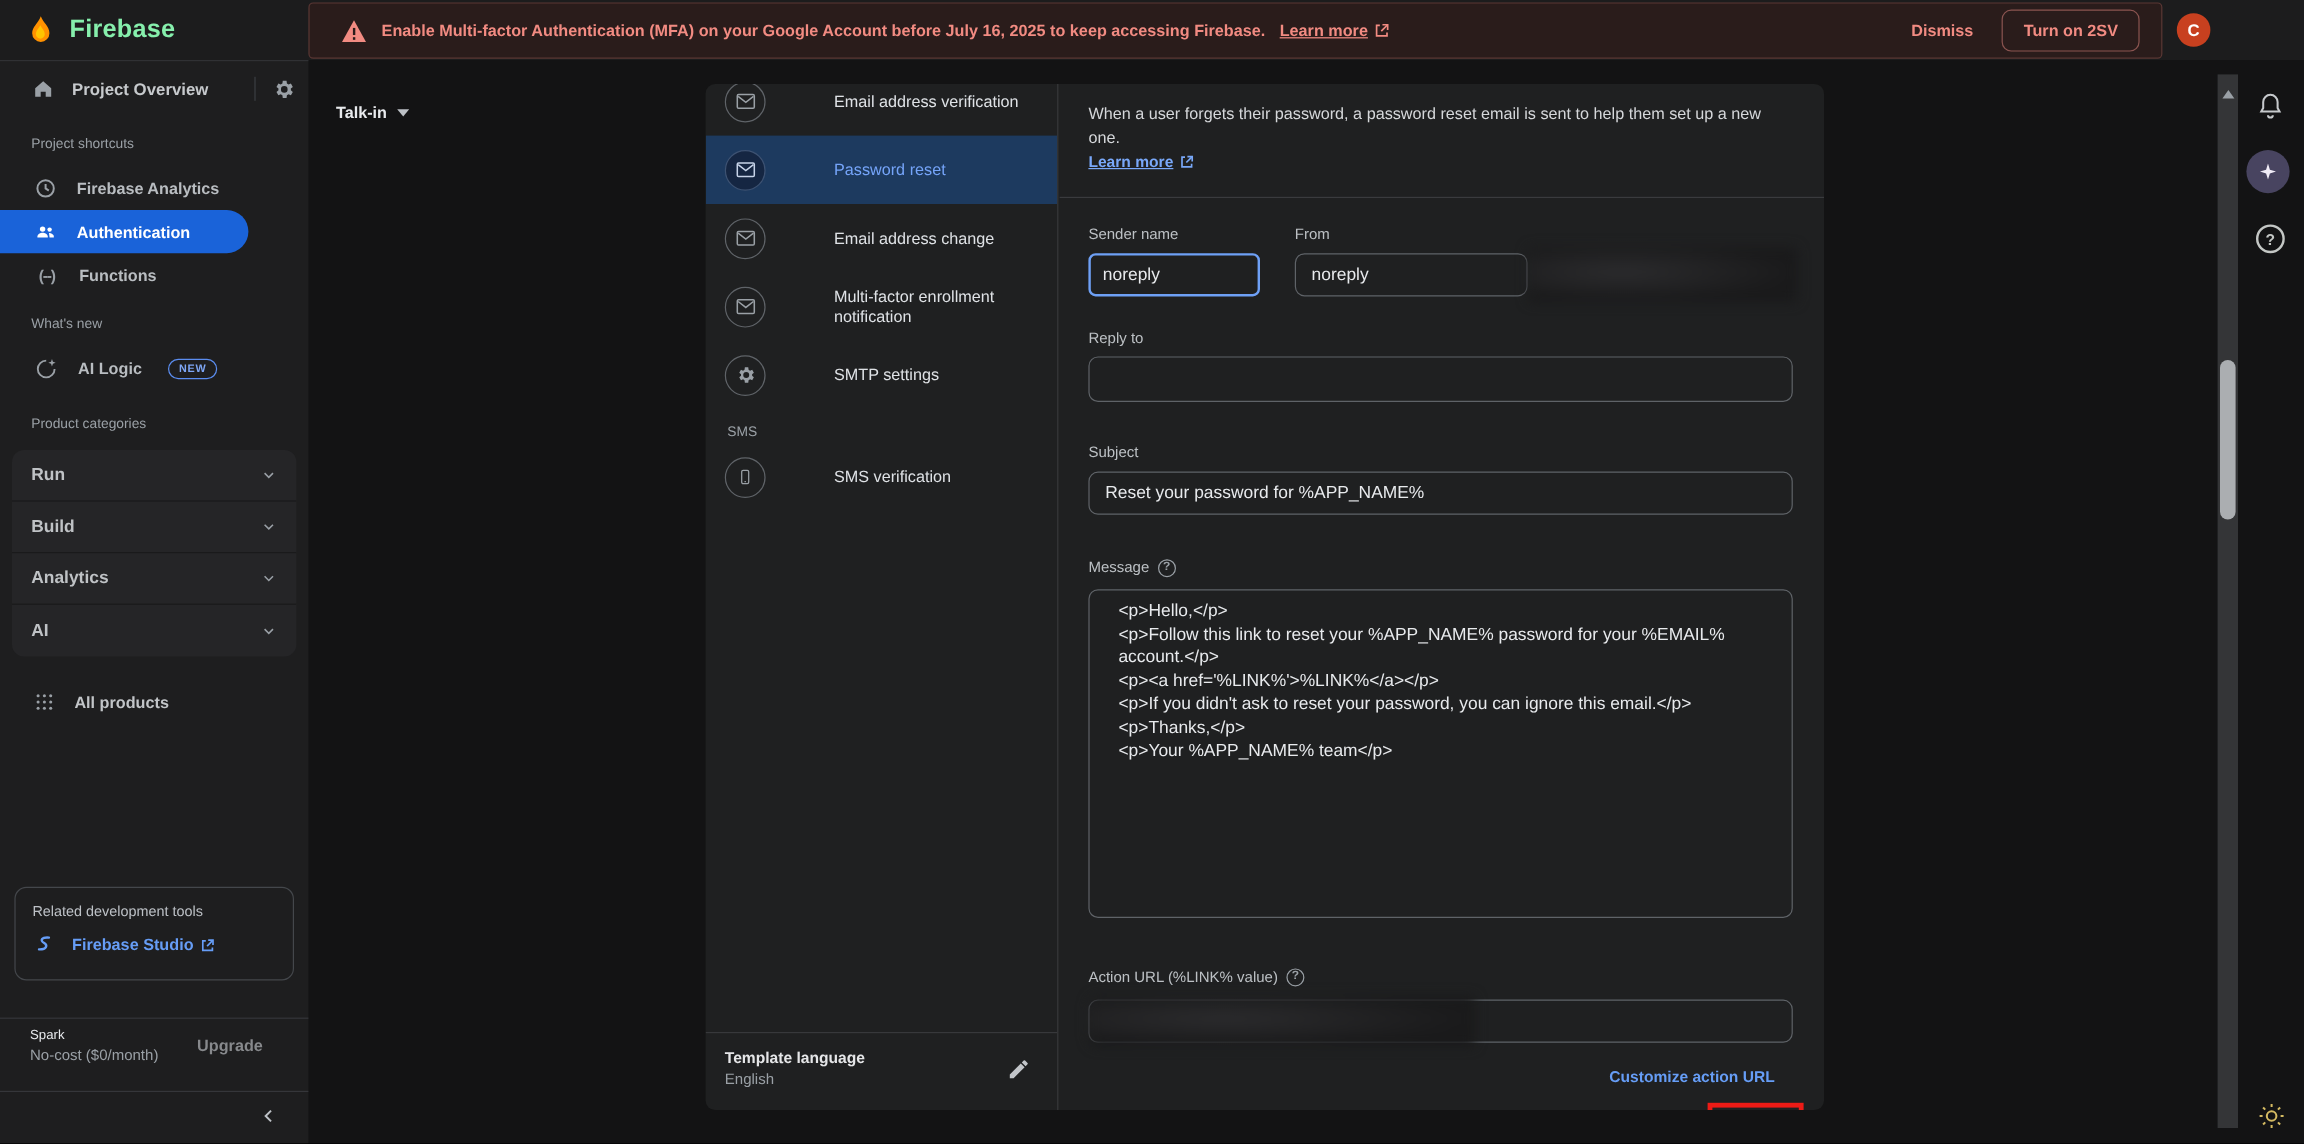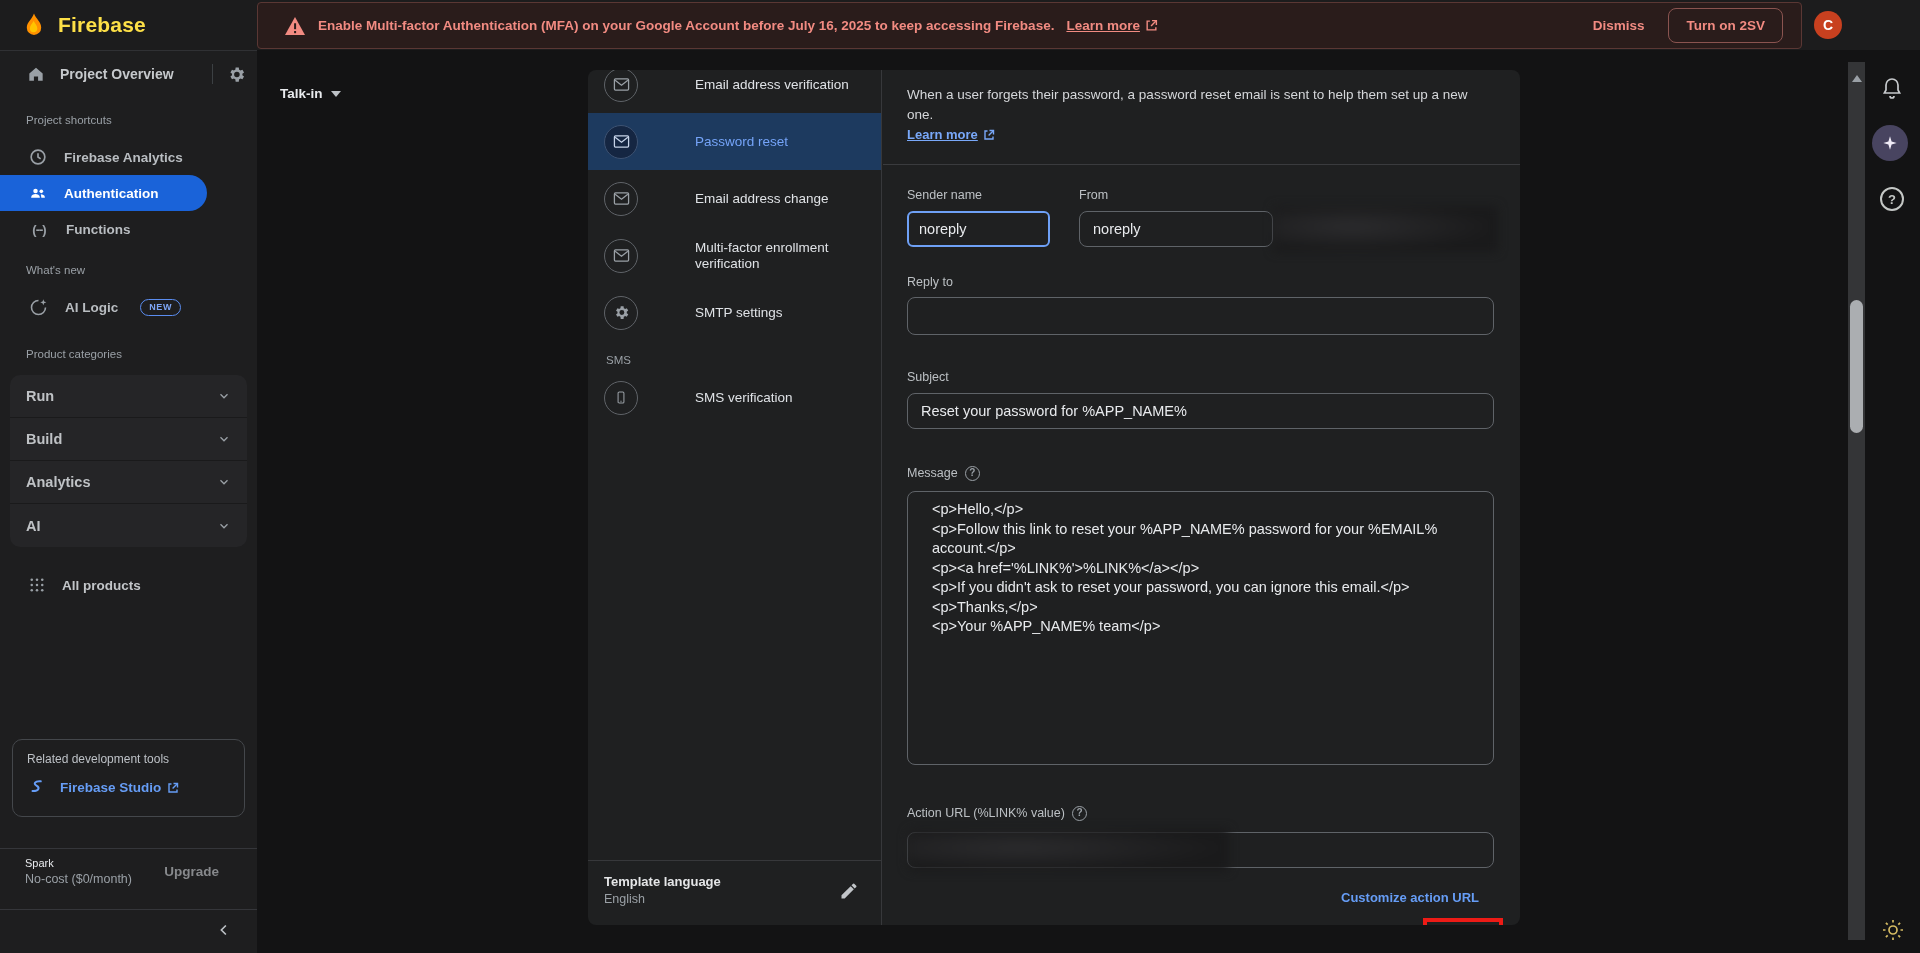--- a/index.html
+++ b/index.html
@@ -6,21 +6,21 @@
   html,body { background:#000; }
   .screen {
     position:relative; width:1920px; height:953px; overflow:hidden;
     background:#131314; font-family:"Liberation Sans", sans-serif; color:#e3e4e6;
   }
   svg { display:block; }
 
   
   .topbar { position:absolute; left:0; top:0; width:1920px; height:50px; background:#1c1c1d; }
   .brand { position:absolute; left:0; top:0; width:257px; height:50px; display:flex; align-items:center; gap:12px; padding-left:22px; cursor:pointer; }
-  .brand-name { font-size:21px; font-weight:600; color:#fde047; letter-spacing:.2px;text-align:center; }
+  .brand-name { font-size:21px; font-weight:600; color:#86efac; letter-spacing:.2px;text-align:center; }
   .banner {
     position:absolute; left:257px; top:2px; width:1545px; height:47px;
     background:#2a1c1b; border:1px solid #5a3734; border-radius:4px;
     display:flex; align-items:center; padding:0 18px 0 26px; gap:12px;
   }
   .banner-text { color:#f28b82; font-size:13.5px; font-weight:600; }
   .banner-link { color:#f28b82; font-size:13.5px; font-weight:600; text-decoration:underline; display:flex; align-items:center; gap:5px; cursor:pointer; }
   .banner-actions { margin-left:auto; display:flex; align-items:center; gap:24px; }
   .btn-dismiss { background:none; border:none; color:#f28b82; font-family:inherit; font-size:13.5px; font-weight:700; cursor:pointer; }
   .btn-2sv { background:none; border:1px solid #8a5450; border-radius:8px; color:#f28b82; font-family:inherit; font-size:13.5px; font-weight:700; padding:9px 17px; cursor:pointer; }
@@ -361,21 +361,21 @@
             <span class="lbl">Email address change</span>
           </div>
 
           <div class="tpl-row">
             <span class="cir">
               <svg width="17" height="15" viewBox="0 0 24 20" fill="none" stroke="#9aa0a6" stroke-width="1.8">
                   <rect x="2" y="2" width="20" height="16" rx="1.5"></rect>
                   <path d="M3 4l9 7 9-7"></path>
                 </svg>
             </span>
-            <span class="lbl">Multi-factor enrollment verification</span>
+            <span class="lbl">Multi-factor enrollment notification</span>
           </div>
 
           <div class="tpl-row">
             <span class="cir">
               <svg width="17" height="17" viewBox="0 0 24 24">
                   <path d="M19.4 13c.04-.33.06-.66.06-1s-.02-.67-.06-1l2.1-1.65-2-3.46-2.49 1a7.3 7.3 0 0 0-1.73-1L14.9 3h-4l-.38 2.9c-.63.25-1.2.59-1.73 1l-2.49-1-2 3.46L6.4 11c-.04.33-.06.66-.06 1s.02.67.06 1l-2.1 1.65 2 3.46 2.49-1c.53.41 1.1.75 1.73 1L10.9 21h4l.38-2.9c.63-.25 1.2-.59 1.73-1l2.49 1 2-3.46L19.4 13Zm-6.9 2.5a3.5 3.5 0 1 1 0-7 3.5 3.5 0 0 1 0 7Z" fill="#9aa0a6"></path>
                 </svg>
             </span>
             <span class="lbl">SMTP settings</span>
           </div>

